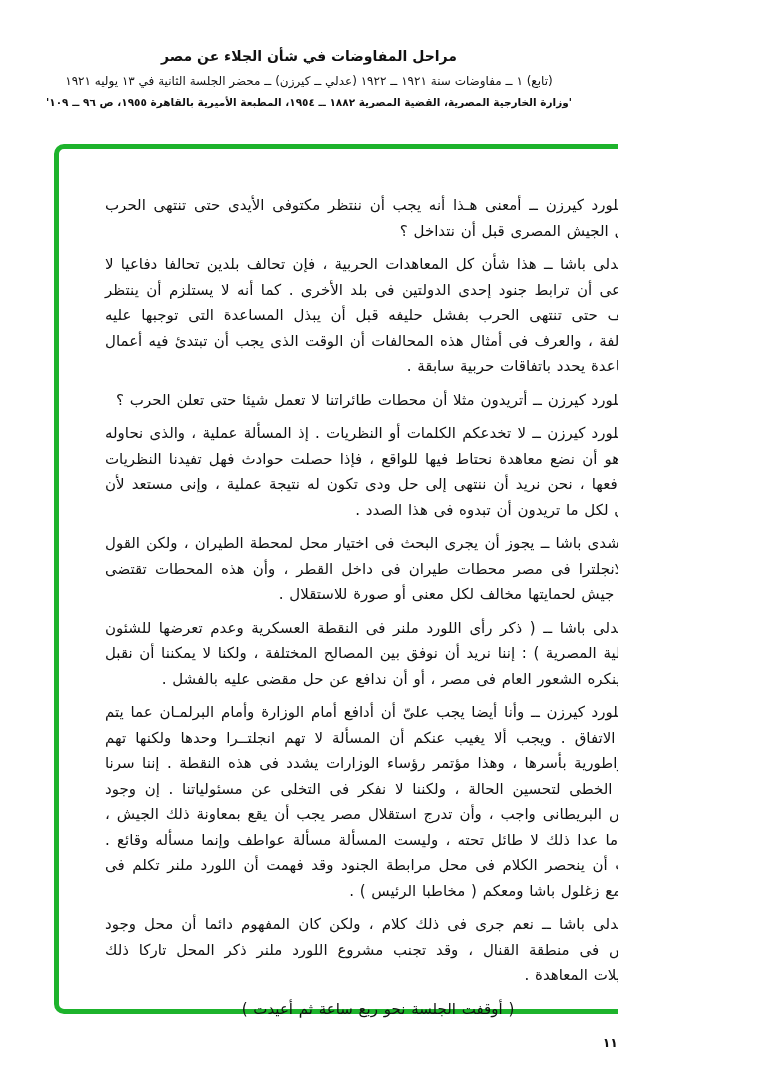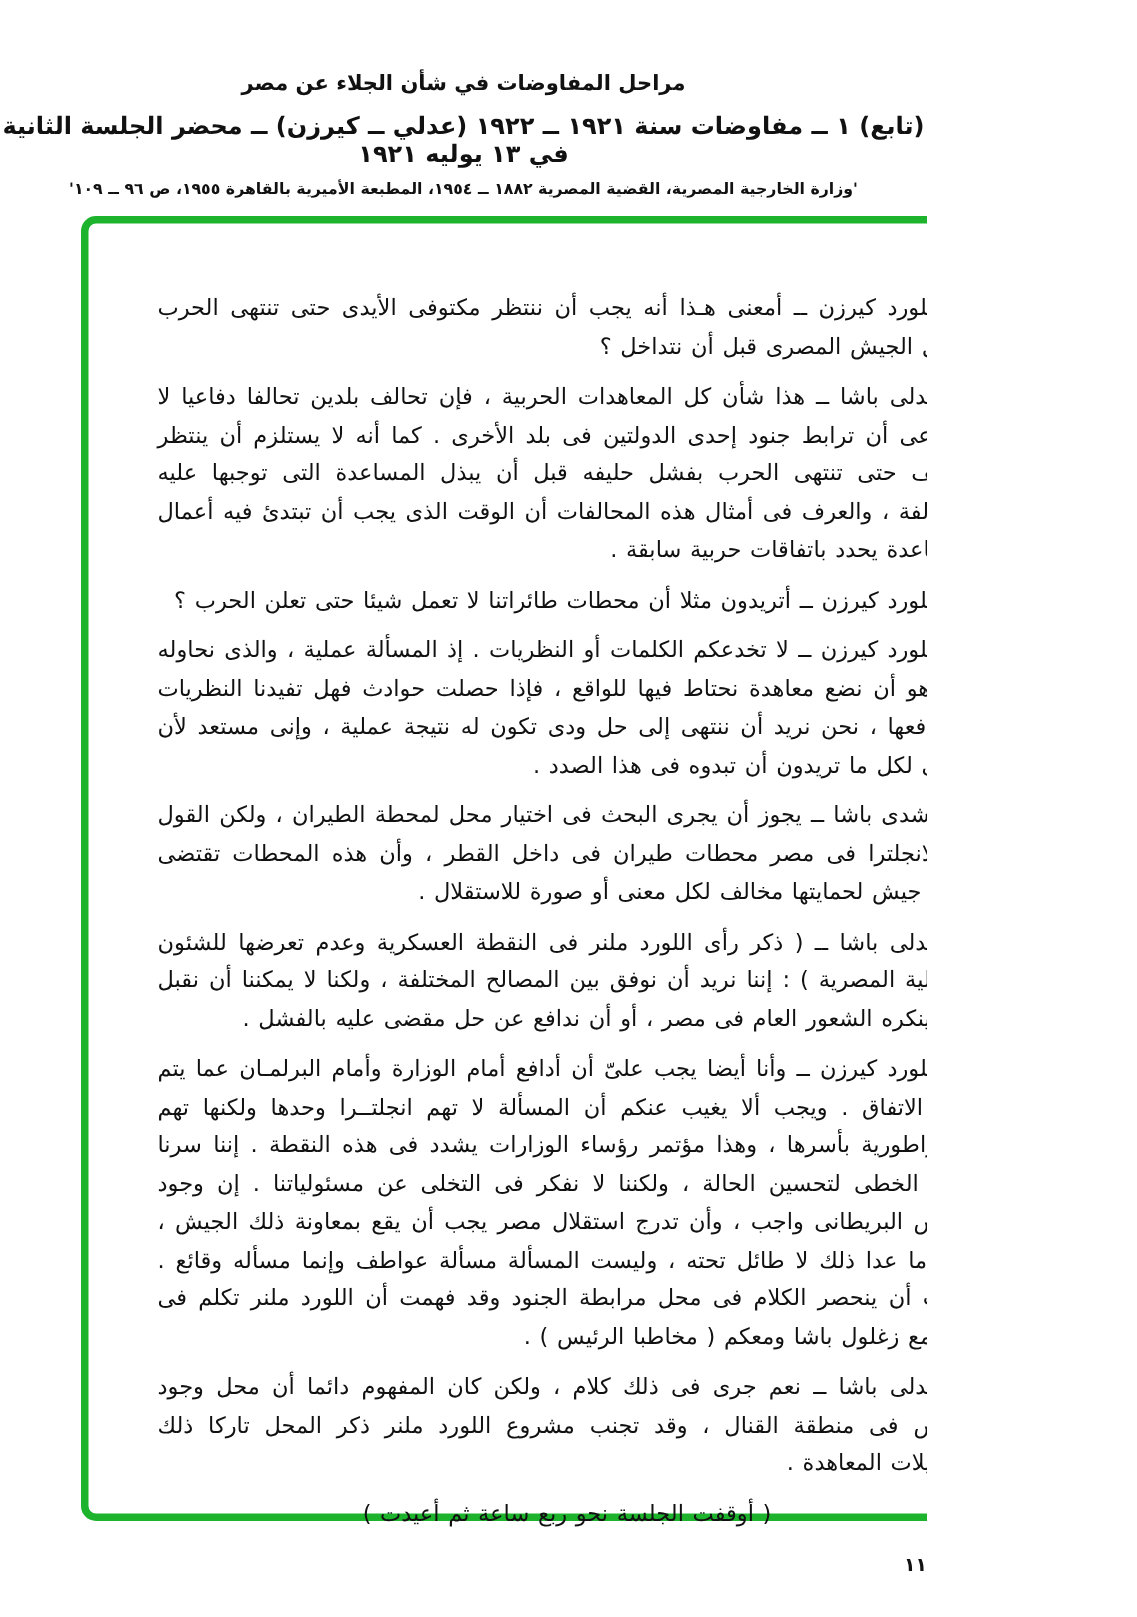--- a/index.html
+++ b/index.html
@@ -23,22 +23,22 @@
     right: 0;
     text-align: center;
     direction: rtl;
   }
   .doc-title {
     font-size: 14px;
     font-weight: 700;
     letter-spacing: 0;
   }
   .doc-subtitle {
-    font-size: 16px;
-    font-weight: 700;
+    font-size: 12px;
+    font-weight: 400;
     margin-top: 10px;
   }
   .doc-source {
     font-size: 10.5px;
     font-weight: 700;
     margin-top: 8px;
   }
   .content-box {
     position: absolute;
     left: 54px;

